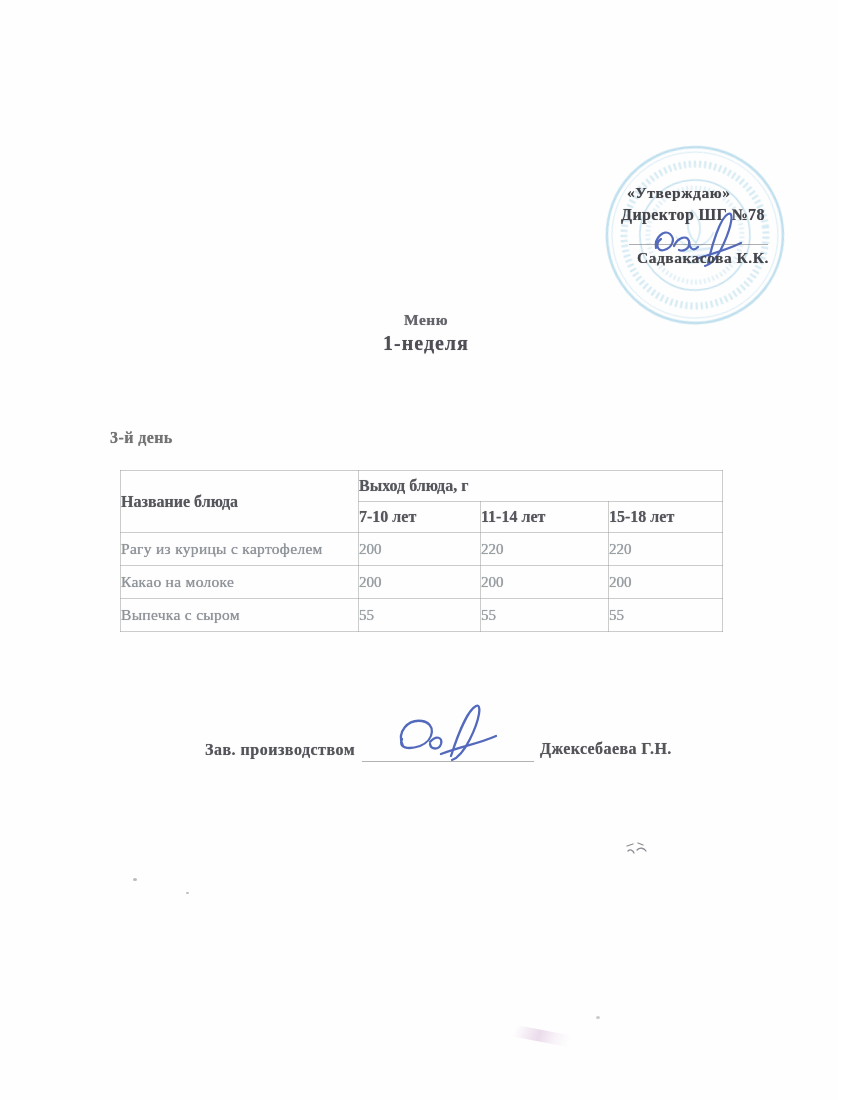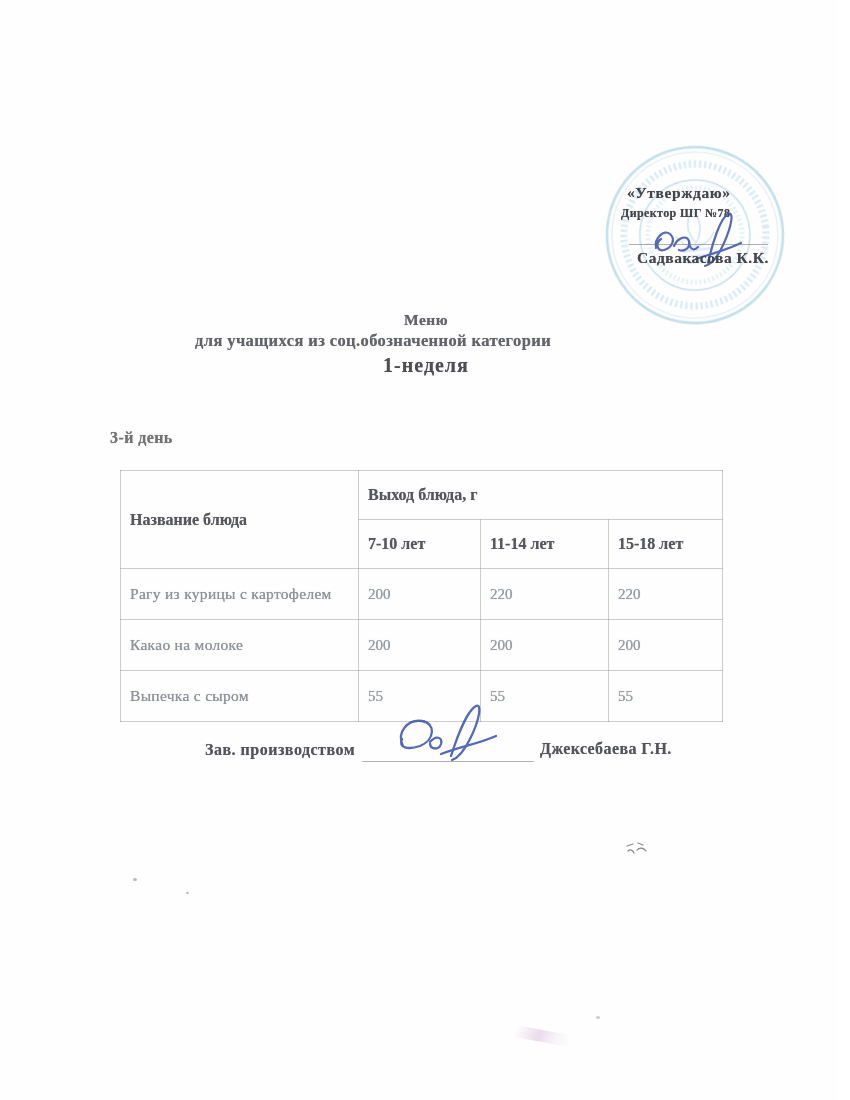--- a/index.html
+++ b/index.html
@@ -19,21 +19,21 @@
   
   .stamp{
     position:absolute;left:598px;top:138px;width:195px;height:195px;
     color:var(--stamp-blue);
     transform:rotate(-7deg);
     opacity:0.9;
   }
 
   
   .approve-line1{position:absolute;left:627px;top:184px;font-size:15.5px;font-weight:600;color:#45464c;letter-spacing:0.6px;}
-  .approve-line2{position:absolute;left:621px;top:206px;font-size:12px;font-weight:600;color:#45464c;letter-spacing:0.4px;}
+  .approve-line2{position:absolute;left:621px;top:206px;font-size:16px;font-weight:600;color:#45464c;letter-spacing:0.4px;}
   .approve-underline{position:absolute;left:629px;top:244px;width:139px;height:1px;background:rgba(110,110,115,0.55);}
   .approve-name{position:absolute;left:637px;top:249px;font-size:15.5px;font-weight:600;color:#45464c;letter-spacing:0.5px;}
   .sig-director{position:absolute;left:648px;top:208px;width:105px;height:62px;color:var(--signature-blue);opacity:0.88;}
 
   
   .title-block{position:absolute;left:195px;top:311px;width:462px;color:#63646a;}
   .title-menu{text-align:center;font-size:15.5px;font-weight:600;letter-spacing:0.5px;}
   .title-org{margin-top:4px;font-size:16.5px;font-weight:600;letter-spacing:0.4px;}
   .title-cat{margin-top:2px;font-size:16.5px;font-weight:600;letter-spacing:0.4px;}
   .title-week{margin-top:3px;text-align:center;font-size:20px;font-weight:700;color:#4e4f55;letter-spacing:1px;}
@@ -41,21 +41,21 @@
   .day-label{position:absolute;left:110px;top:429px;font-size:16px;font-weight:700;color:#737373;letter-spacing:0.4px;}
 
   
   .menu-table{
     position:absolute;left:120px;top:470px;width:602px;
     border-collapse:collapse;table-layout:fixed;
     font-size:16px;color:#56575d;
   }
   .menu-table td,.menu-table th{
     border:1px solid rgba(148,152,148,0.48);
-    padding:9px;vertical-align:middle;
+    padding:0;vertical-align:middle;
     font-weight:normal;text-align:left;
   }
   .menu-table .hdr{font-weight:600;color:#56575d;}
   .th-dish{padding-left:8px;vertical-align:top;padding-top:6px;}
   .th-output{padding-left:45px;height:30px;}
   .th-age0{padding-left:8px;height:30px;margin-top:8px;}
   .th-age1{padding-left:14px;height:30px;}
   .th-age2{padding-left:10px;height:30px;margin-top:10px;}
   .td-dish{padding-left:6px;height:32px;color:#8f959b;font-size:15.5px;letter-spacing:0.3px;}
   .td-val{text-align:center;color:#98a0a5;font-size:15px;}
@@ -112,21 +112,20 @@
       <path d="M41,33 C41,40 45,44 50,39"></path>
       <path d="M60,55 C64,37 72,10 80,6 C86,3 84,17 76,35 C70,49 64,56 57,58"></path>
       <path d="M48,51 C62,46 76,43 93,35"></path>
     </g>
   </svg>
   <div class="approve-underline"></div>
   <div class="approve-name scan">Садвакасова К.К.</div>
 
   <div class="title-block">
     <div class="title-menu scan">Меню</div>
-    <div class="title-cat scan">для учащихся из соц.обозначенной категории</div>
     <div class="title-week scan">1-неделя</div>
   </div>
 
   <div class="day-label scan">3-й день</div>
 
   <table class="menu-table scan">
     <colgroup>
       <col style="width:238px">
         <col style="width:122px">
         <col style="width:128px">

